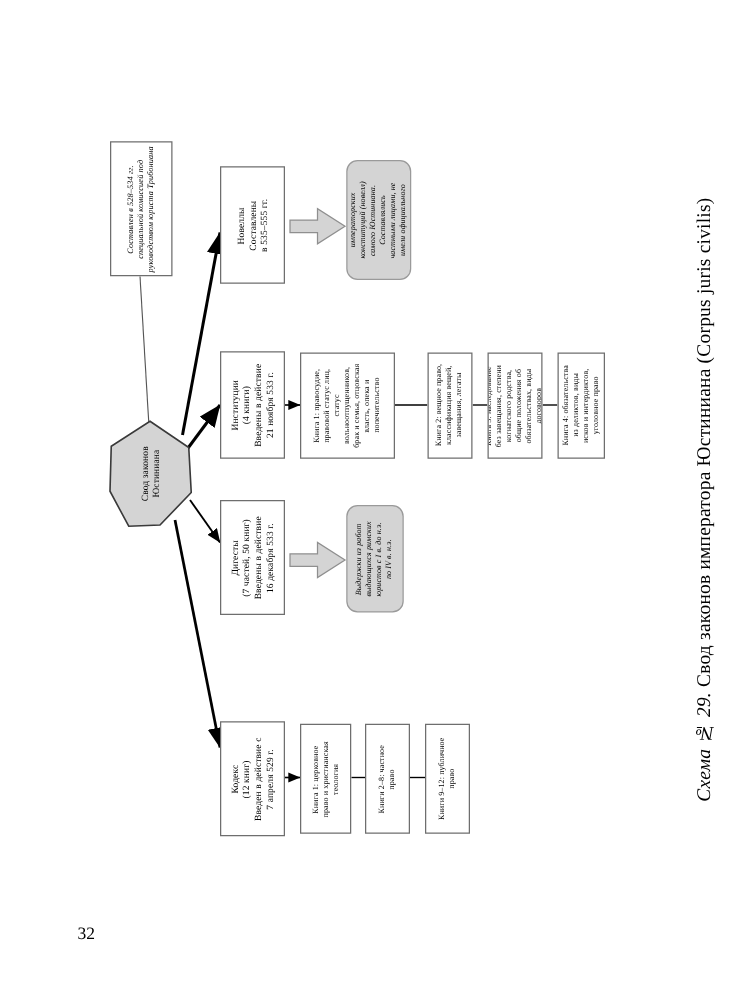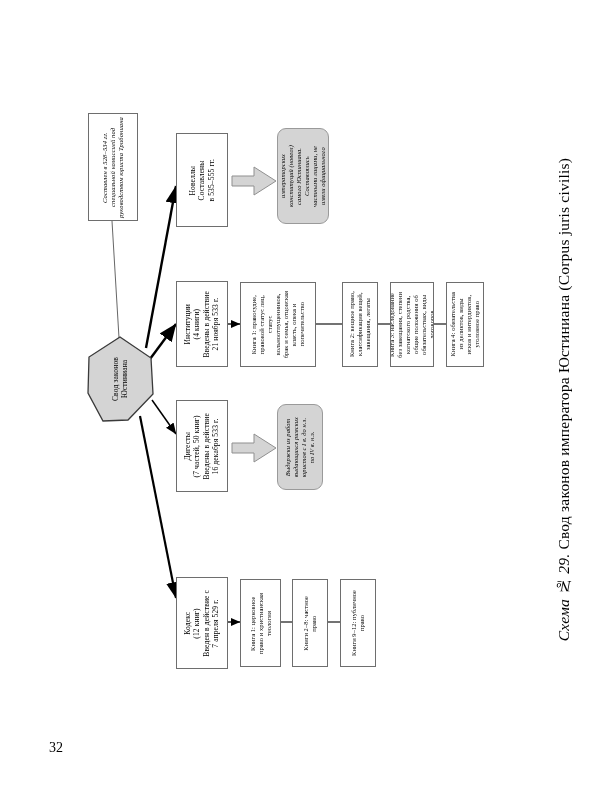--- a/index.html
+++ b/index.html
@@ -87,21 +87,21 @@
   }
   #caption .vtext {
     font-size: 15.5px;
     white-space: nowrap;
     letter-spacing: 0.2px;
   }
   #caption .em { font-style: italic; }
 
   #folio {
     position: absolute;
-    left: 49px;
+    left: 62px;
     top: 740px;
     font-size: 14px;
   }
 </style>
 </head>
 <body>
 
 <svg id="wires" viewBox="0 0 600 800" xmlns="http://www.w3.org/2000/svg">
   <defs>
     <marker id="ah" markerWidth="9" markerHeight="9" refX="7.2" refY="3.1" orient="auto" markerUnits="strokeWidth">

